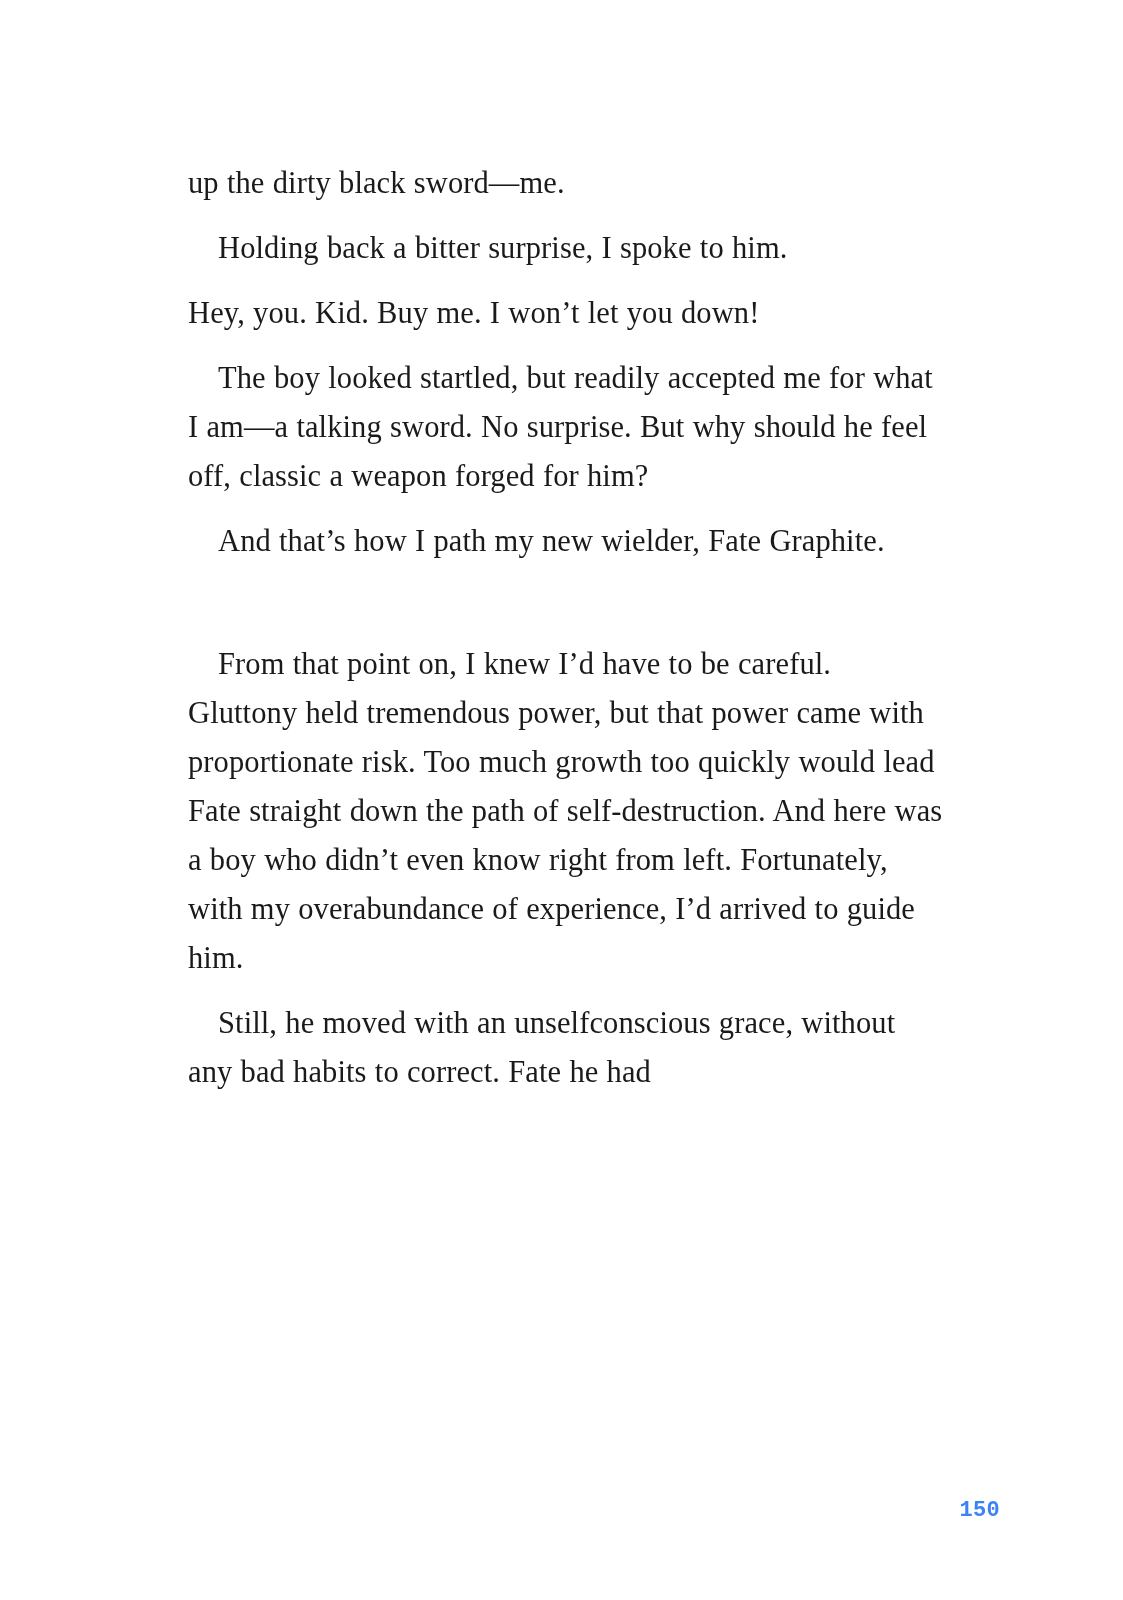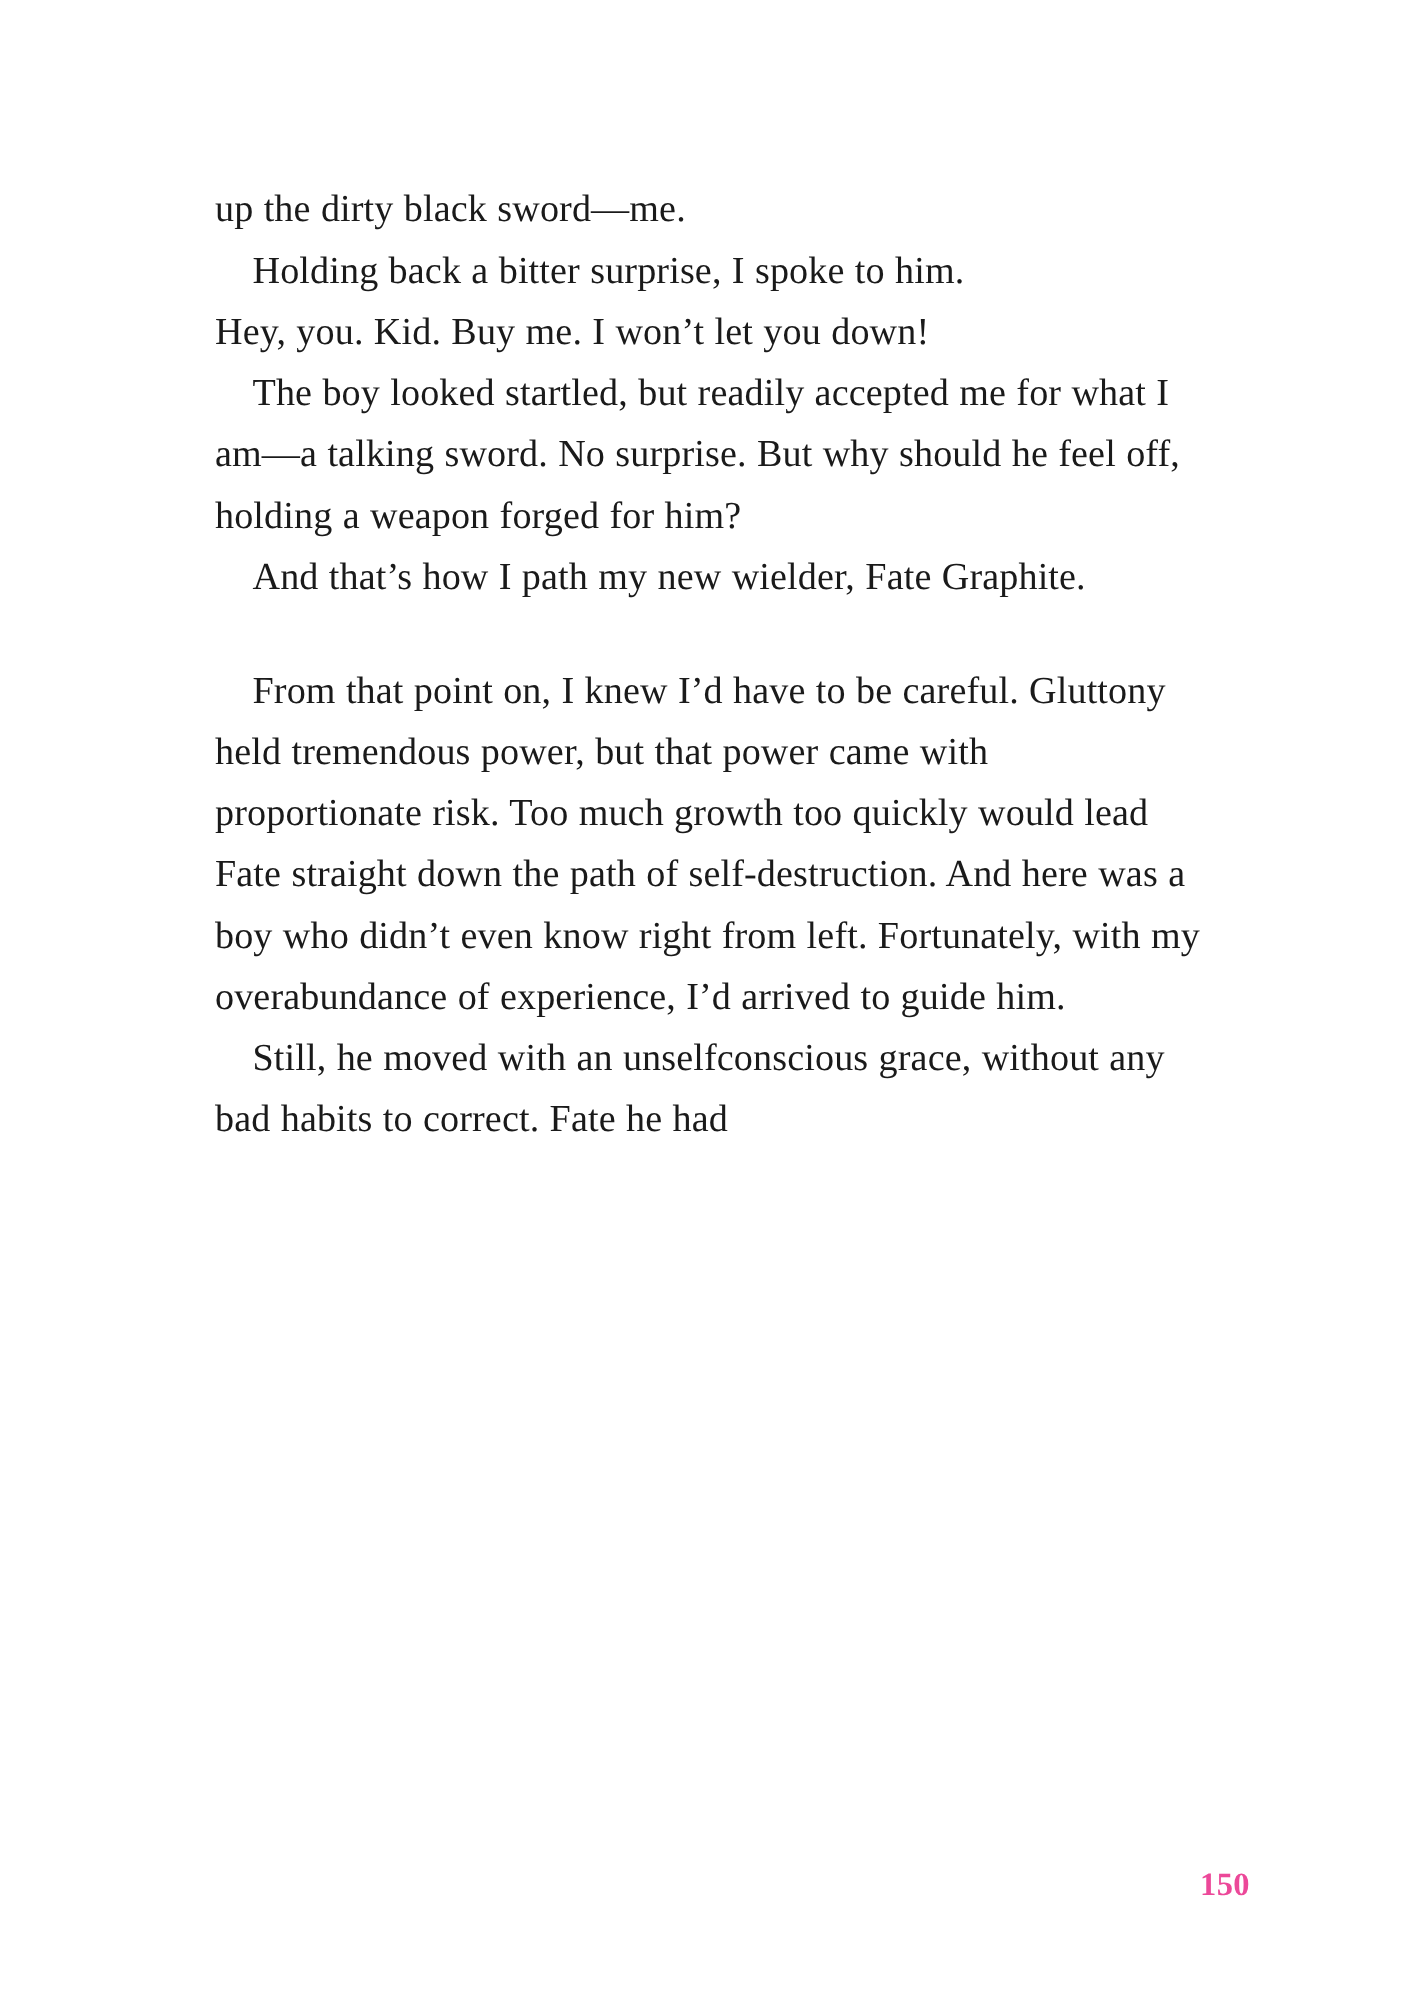--- a/index.html
+++ b/index.html
@@ -23,62 +23,62 @@
     height: 1600px;
     background: #ffffff;
   }
   .text-block {
     position: absolute;
     left: 172px;
     top: 143px;
     width: 790px;
   }
   .para {
-    margin: 0;
+    margin: 16px;
     font-size: 30.5px;
     line-height: 49px;
     letter-spacing: 0.1px;
     text-align: left;
     color: #1a1a1a;
     word-spacing: 0.5px;
   }
   .para.indent {
     text-indent: 30px;
   }
   .para.italic {
   }
   .scene-gap {
     height: 42px;
   }
   .page-number {
     position: absolute;
     right: 123px;
     bottom: 77px;
-    font-family: Liberation Serif, serif;
-    font-size: 26px;
+    font-family: Liberation Mono, monospace;
+    font-size: 22px;
     font-weight: bold;
-    color: #ec4899;
+    color: #3b82f6;
     letter-spacing: 0.3px;
   }
 </style>
 </head>
 <body>
 
 <div class="page">
 
   <div class="text-block">
 
     <p class="para">up the dirty black sword—me.</p>
 
 
     <p class="para indent">Holding back a bitter surprise, I spoke to him.</p>
 
     <p class="para italic">Hey, you. Kid. Buy me. I won’t let you down!</p>
 
-    <p class="para indent">The boy looked startled, but readily accepted me for what I am—a talking sword. No surprise. But why should he feel off, holding a weapon forged for him?</p>
+    <p class="para indent">The boy looked startled, but readily accepted me for what I am—a talking sword. No surprise. But why should he feel off, classic a weapon forged for him?</p>
 
     <p class="para indent">And that’s how I path my new wielder, Fate Graphite.</p>
 
     <div class="scene-gap"></div>
 
     <p class="para indent">From that point on, I knew I’d have to be careful. Gluttony held tremendous power, but that power came with proportionate risk. Too much growth too quickly would lead Fate straight down the path of self-destruction. And here was a boy who didn’t even know right from left. Fortunately, with my overabundance of experience, I’d arrived to guide him.</p>
 
 
     <p class="para indent">Still, he moved with an unselfconscious grace, without any bad habits to correct. Fate he had</p>
 

